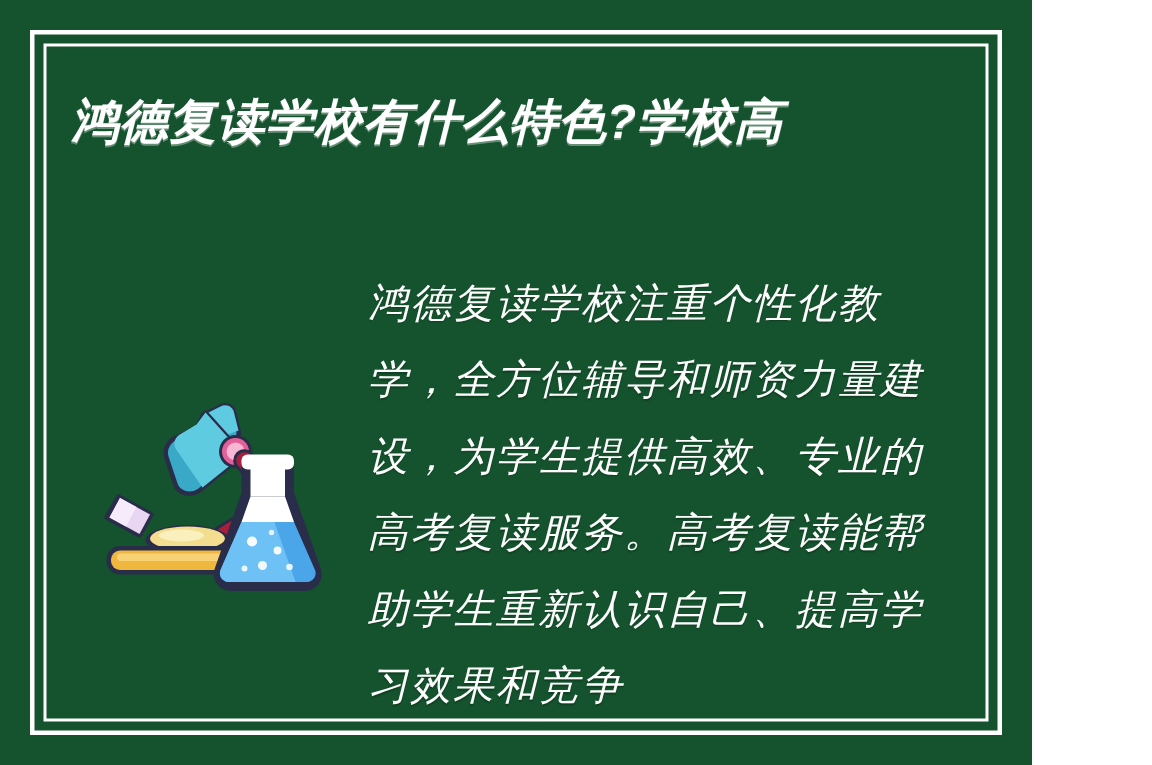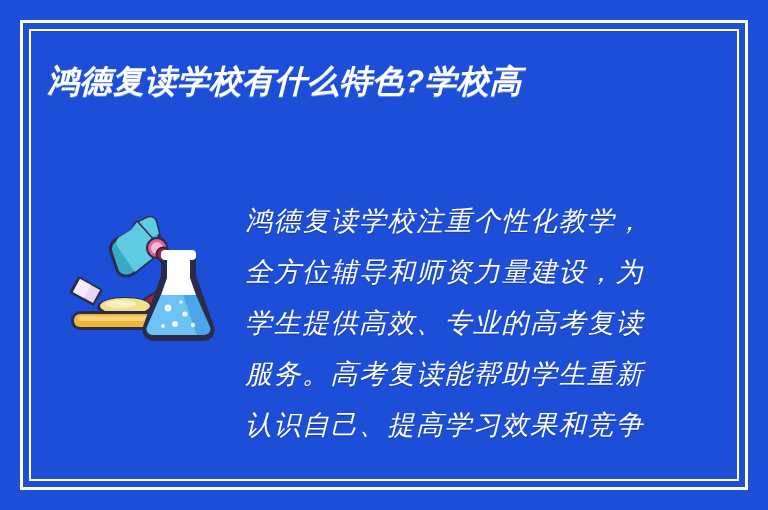--- a/index.html
+++ b/index.html
@@ -8,23 +8,23 @@
   }
   body {
     width: 768px;
     height: 510px;
     overflow: hidden;
     font-family: "Liberation Sans", "DejaVu Sans", sans-serif;
   }
 
   #card {
     position: relative;
-    width: 768px;
+    width: 688px;
     height: 510px;
-    background: #1d4ed8;
+    background: #14532d;
     box-sizing: border-box;
     overflow: hidden;
   }
 
   
   .frame-outer {
     position: absolute;
     left: 20px;
     top: 20px;
     right: 20px;
@@ -63,21 +63,21 @@
   }
 
   
   #body-area {
     position: absolute;
     left: 47px;
     top: 196px;
     right: 47px;
     bottom: 47px;
     display: flex;
-    align-items: flex-start;
+    align-items: center;
   }
 
   #illustration {
     width: 160px;
     height: 150px;
     flex: 0 0 160px;
     margin-top: 12px;
     margin-left: 16px;
   }
   #illustration svg { display: block; }

